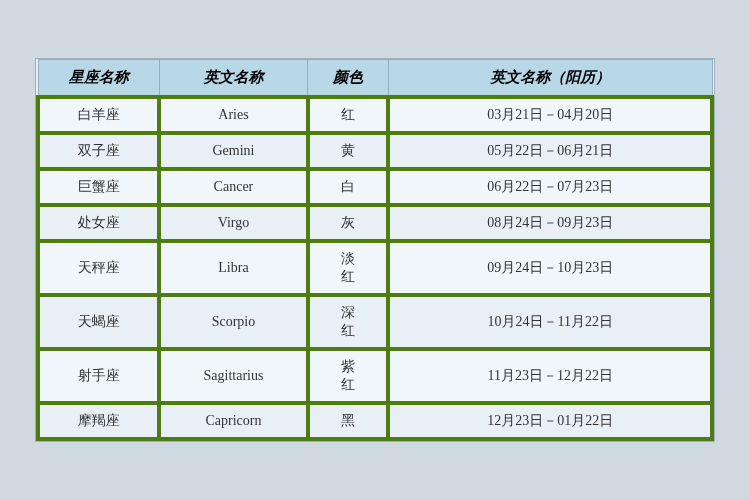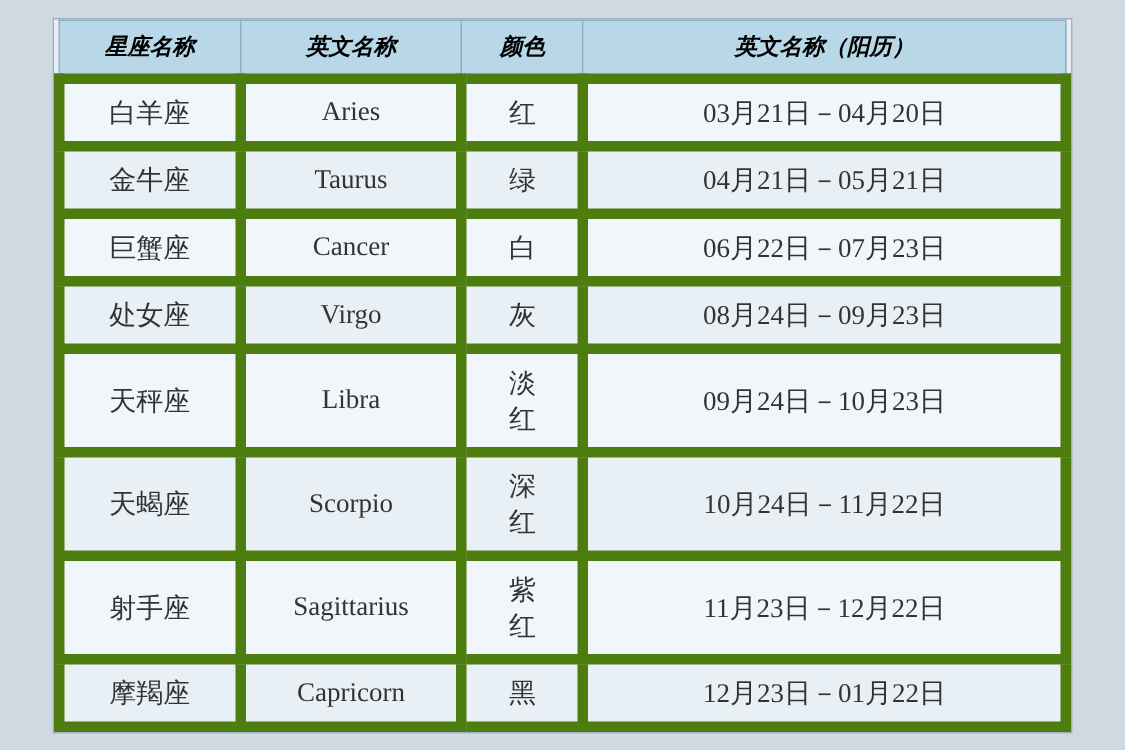--- a/index.html
+++ b/index.html
@@ -34,24 +34,24 @@
       border: 1px solid #90afc0;
       padding: 8px 12px;
       text-align: center;
       font-size: 15px;
       font-weight: bold;
       color: #000000;
       font-style: italic;
     }
 
     tbody tr td {
-      border: 7px solid #4d7c0f;
+      border: 4px solid #4d7c0f;
       padding: 7px 28px;
       text-align: center;
-      font-size: 18px;
+      font-size: 14px;
       color: #333;
       background-color: #f0f6fa;
     }
 
     tbody tr:nth-child(even) td {
       background-color: #e8f0f6;
     }
 
     .col-chinese { width: 18%; }
     .col-english { width: 22%; }
@@ -72,24 +72,24 @@
       </tr>
     </thead>
     <tbody id="table-body">
     <tr>
           <td>白羊座</td>
           <td>Aries</td>
           <td>红</td>
           <td>03月21日－04月20日</td>
         </tr>
         <tr>
-          <td>金牛座</td>
-          <td>Taurus</td>
-          <td>绿</td>
-          <td>04月21日－05月21日</td>
+          <td>双子座</td>
+          <td>Gemini</td>
+          <td>黄</td>
+          <td>05月22日－06月21日</td>
         </tr>
         <tr>
           <td>巨蟹座</td>
           <td>Cancer</td>
           <td>白</td>
           <td>06月22日－07月23日</td>
         </tr>
         <tr>
           <td>处女座</td>
           <td>Virgo</td>

